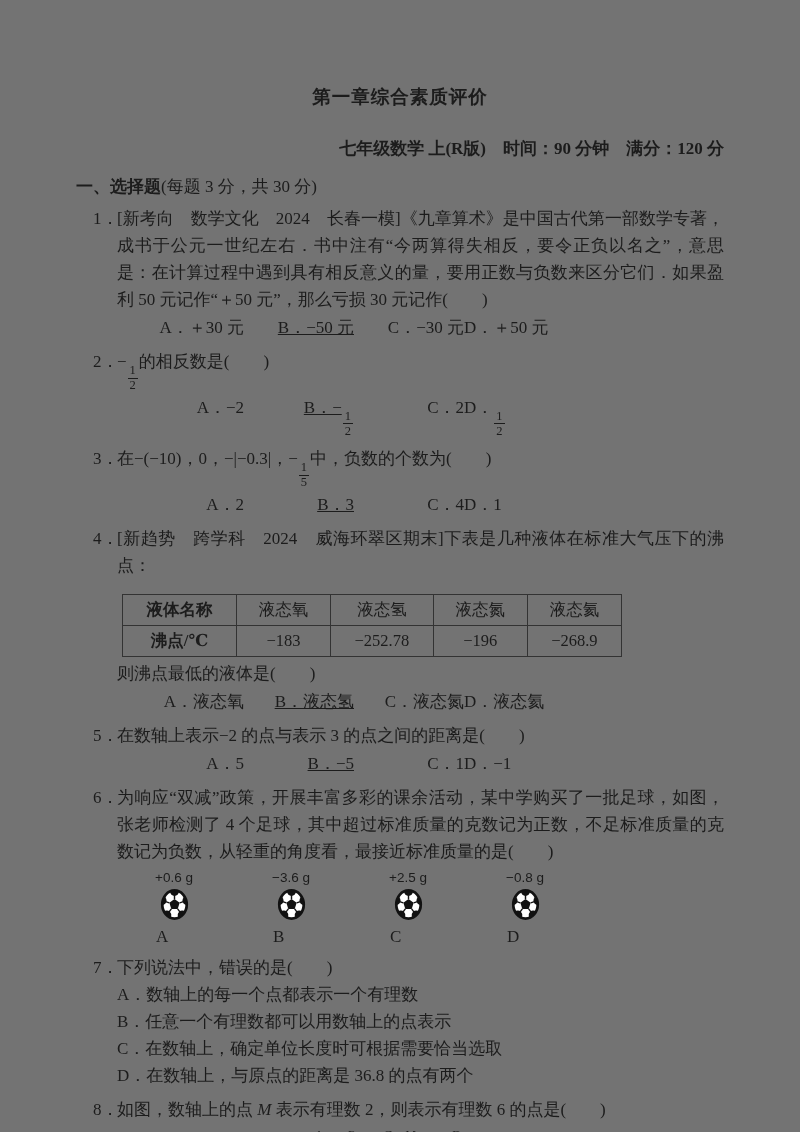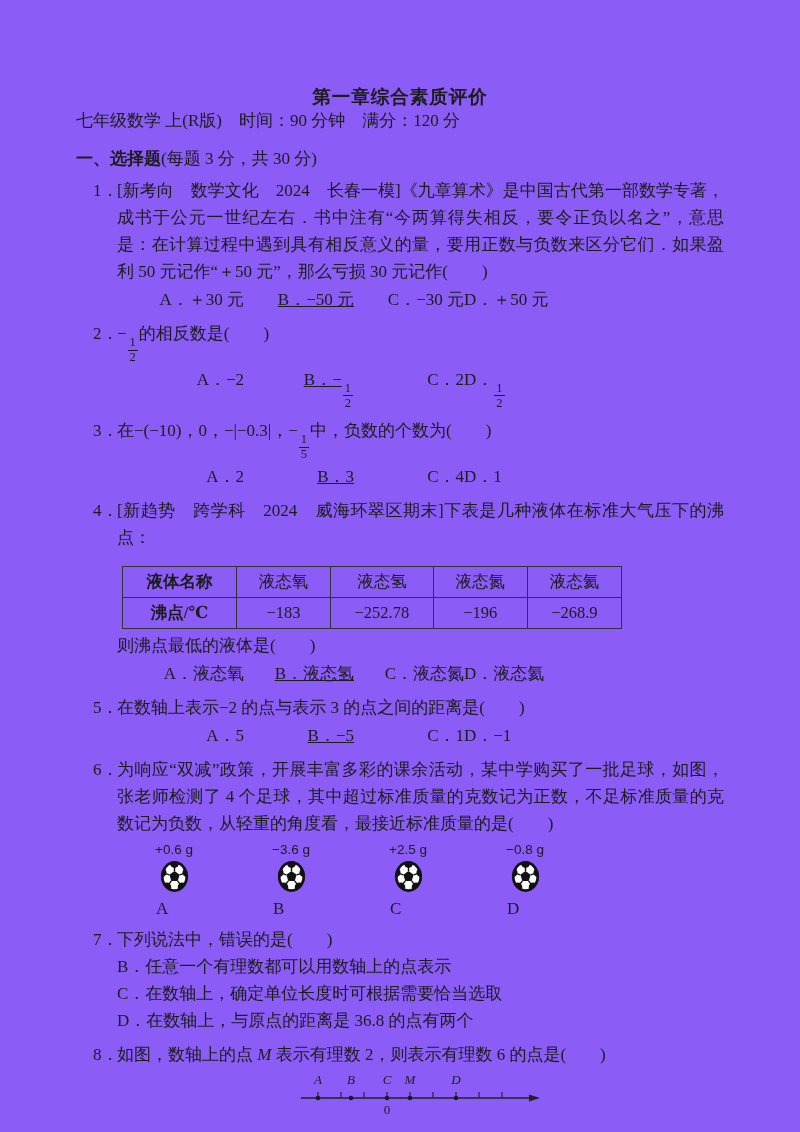--- a/index.html
+++ b/index.html
@@ -1,24 +1,24 @@
 <!DOCTYPE html>
 <html><head>
 <meta charset="utf-8">
 <style>
   * { margin:0; padding:0; box-sizing:border-box; }
   html,body { background:#ffffff; }
   .page {
-    width:800px; height:1132px; background:#8b5cf6;
+    width:800px; height:1132px; background:#737373;
     font-family:"Liberation Serif","DejaVu Serif",serif;
     color:#1c1c1c; font-size:17px;
     padding:84px 76px 0 76px; position:relative; overflow:hidden;
   }
   .doc-title { text-align:center; font-weight:bold; font-size:18.5px; letter-spacing:1px; }
-  .doc-subtitle { text-align:left; font-weight:normal; font-size:17px; margin-top:0; }
+  .doc-subtitle { text-align:right; font-weight:bold; font-size:17px; margin-top:28px; }
   .section-head { margin-top:15px; }
   .section-head .lbl { font-weight:bold; }
   .q { position:relative; padding-left:41px; margin-top:7px; line-height:27px; }
   .qno { position:absolute; left:17px; top:0; }
   .qtext { text-align:justify; }
   .opts { display:flex; margin-top:1px; }
   .opt { display:inline-block;text-align:right; }
   .opt.c1 { width:127px; }
   .opt.c2 { width:110px;text-decoration:underline; }
   .opt.c3 { width:110px; }
@@ -211,20 +211,21 @@
             </svg>
         </div>
         <div class="ball-letter">D</div>
       </div>
     </div>
   </div>
 
   <div class="q stacked">
     <span class="qno">7．</span>
     <div class="qtext">下列说法中，错误的是(　　)</div>
+    <span class="opt-line">A．数轴上的每一个点都表示一个有理数</span>
     <span class="opt-line">B．任意一个有理数都可以用数轴上的点表示</span>
     <span class="opt-line">C．在数轴上，确定单位长度时可根据需要恰当选取</span>
     <span class="opt-line">D．在数轴上，与原点的距离是 36.8 的点有两个</span>
   </div>
 
   <div class="q">
     <span class="qno">8．</span>
     <div class="qtext">
       <span>如图，数轴上的点 </span><span class="it">M</span><span> 表示有理数 2，则表示有理数 6 的点是(　　)</span>
     </div>

